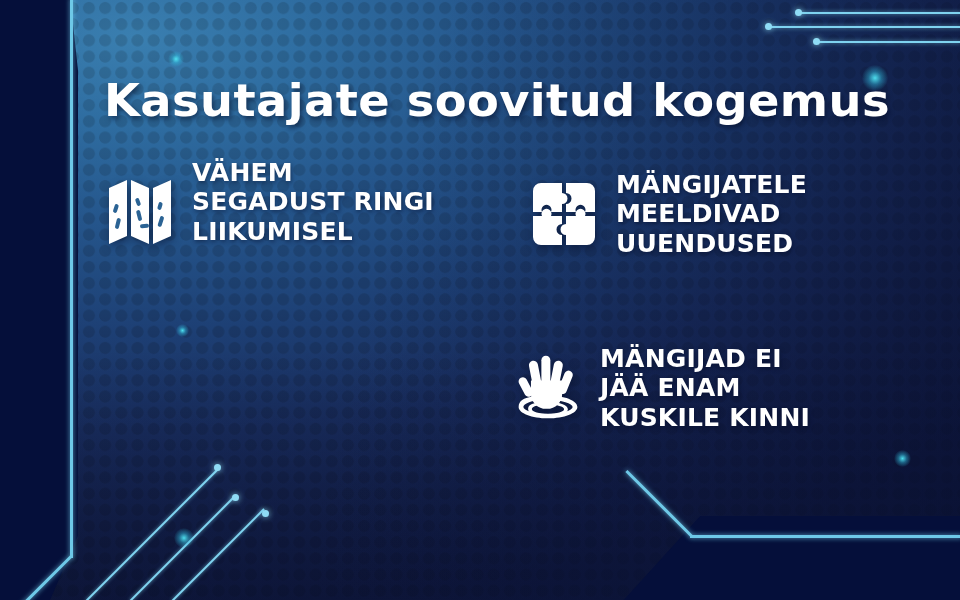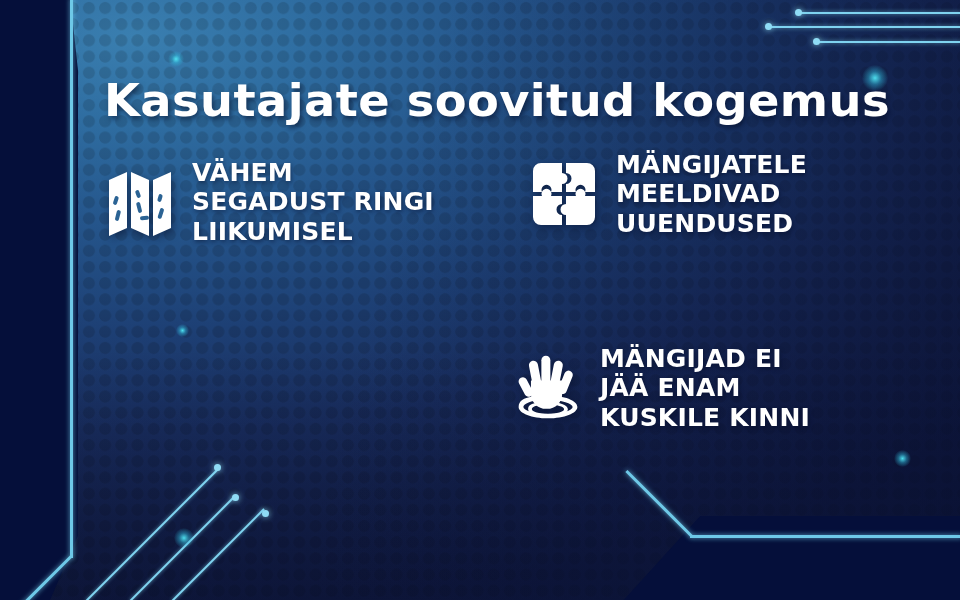--- a/index.html
+++ b/index.html
@@ -115,22 +115,22 @@
     line-height:1.17;
     color:#ffffff;
     letter-spacing:0.2px;
     text-transform:uppercase;
     transform:scaleX(1.0);
     transform-origin:left center;
     text-shadow:1px 2px 4px rgba(4,12,40,0.5);
     white-space:pre-line;
   }
 
-  #f1 { left:104px; top:158px; }
-  #f2 { left:528px; top:150px; }
+  #f1 { left:104px; top:158px;align-items:flex-end; }
+  #f2 { left:528px; top:170px; }
   #f3 { left:104px; top:348px; }
   #f4 { left:512px; top:336px;margin-top:8px; }
 </style>
 </head>
 <body>
 
 <div id="stage">
 
   <div class="bg-base"></div>
   <div class="bg-dots"></div>

